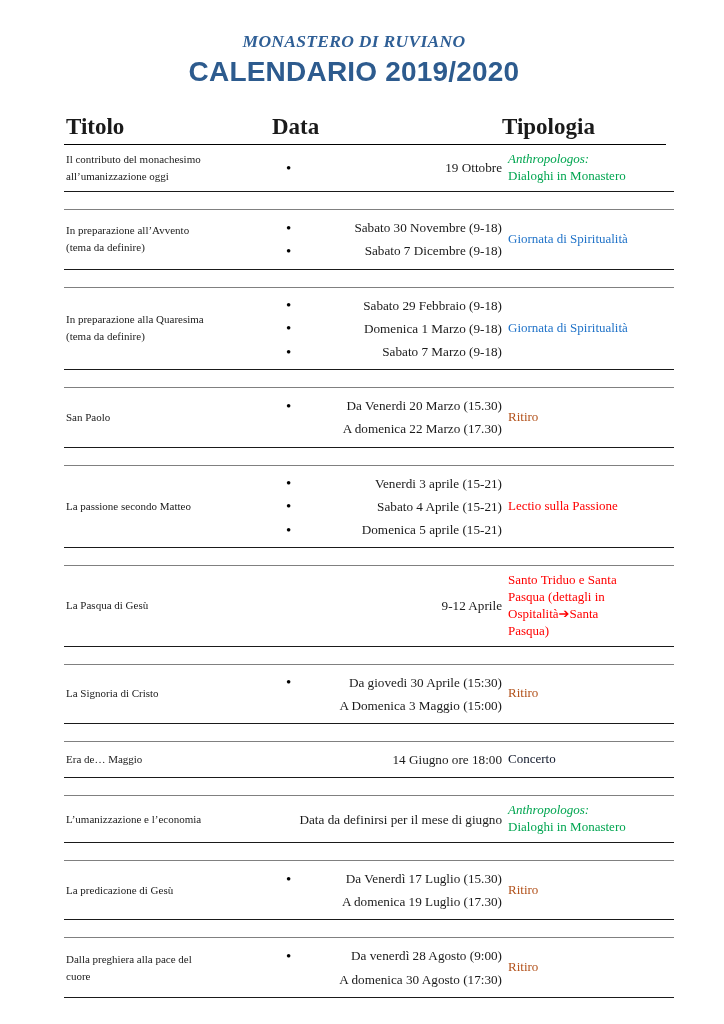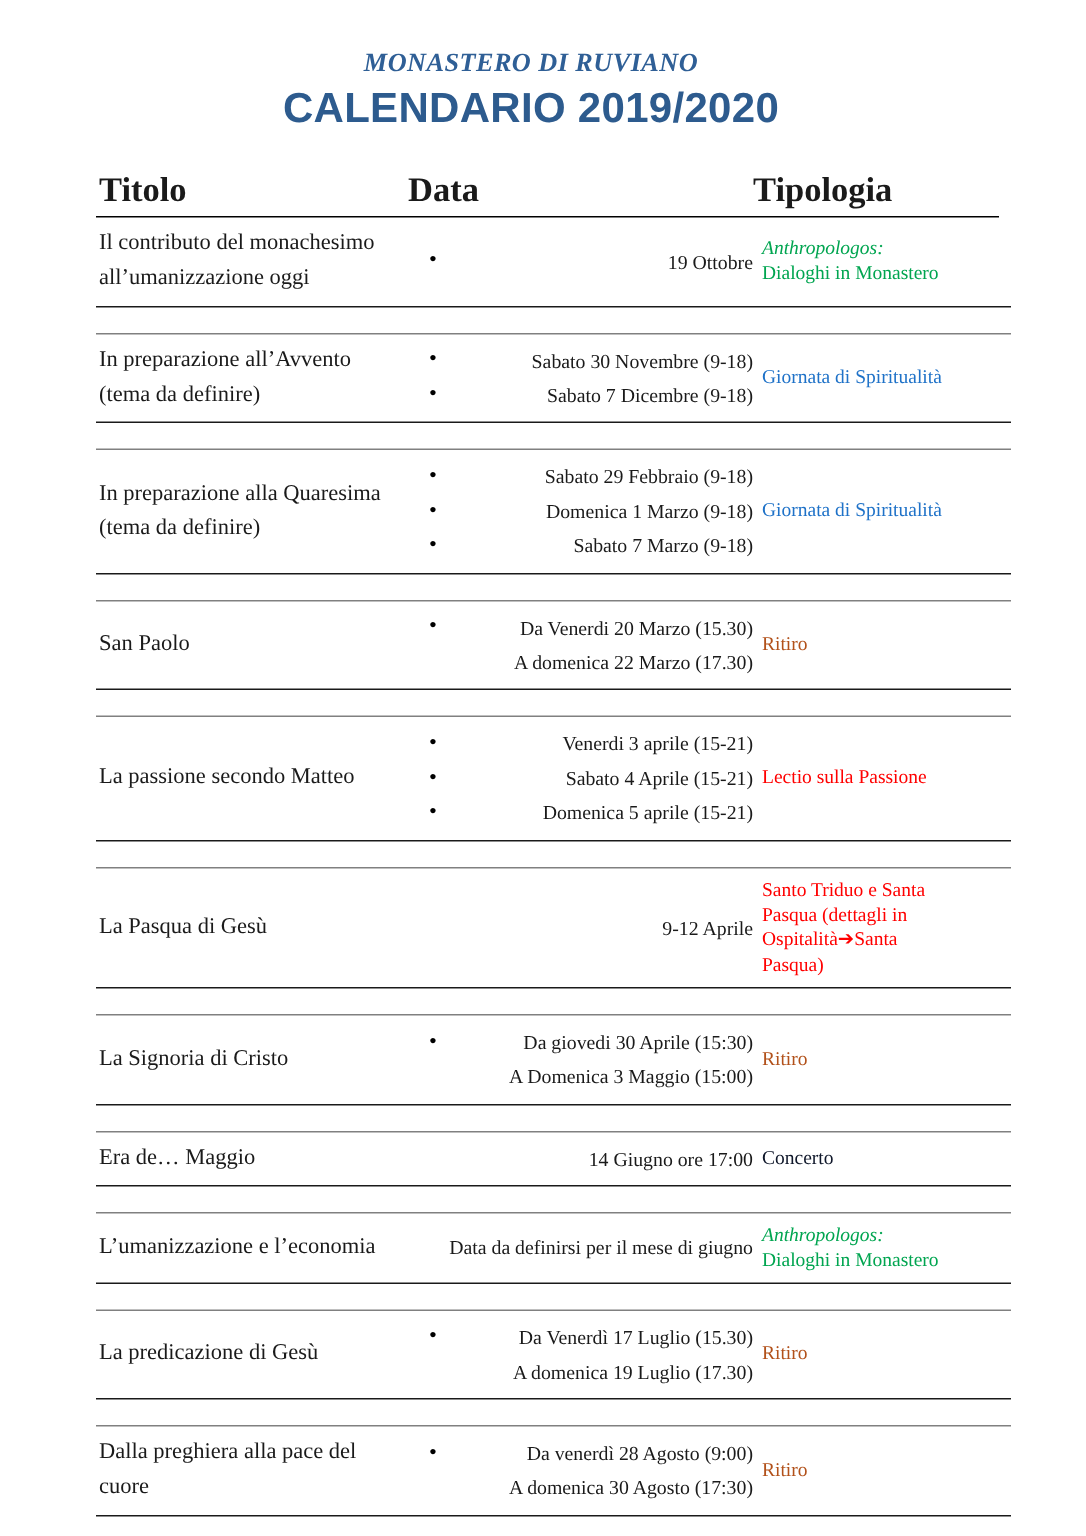--- a/index.html
+++ b/index.html
@@ -80,21 +80,21 @@
 
   
   .row {
     border-top: 1.6px solid #808080;
     border-bottom: 1.6px solid #1a1a1a;
     margin-top: 17px;
   }
   .row.first { margin-top: 0; border-top: none; }
 
   .row .c-titolo {
-    font-size: 15px;
+    font-size: 11px;
     line-height: 1.55;
     padding: 6px 6px 6px 2px;
     margin-top: 28px;
   }
   .row .c-data {
     font-size: 13.2px;
     line-height: 1.0;
     padding: 6px 4px 6px 0px;
   }
   .row .c-tipo {
@@ -269,21 +269,21 @@
           <div class="c-tipo sp-ritiro">
             <span class="tipo-line">Ritiro</span>
           </div>
         </div>
         <div class="cols row">
           <div class="c-titolo">
             <span class="title-line">Era de… Maggio</span>
           </div>
           <div class="c-data">
             <ul class="dates nopad">
-              <li class="plain">14 Giugno ore 17:00</li>
+              <li class="plain">14 Giugno ore 18:00</li>
             </ul>
           </div>
           <div class="c-tipo sp-concerto">
             <span class="tipo-line">Concerto</span>
           </div>
         </div>
         <div class="cols row">
           <div class="c-titolo">
             <span class="title-line">L’umanizzazione e l’economia</span>
           </div>

